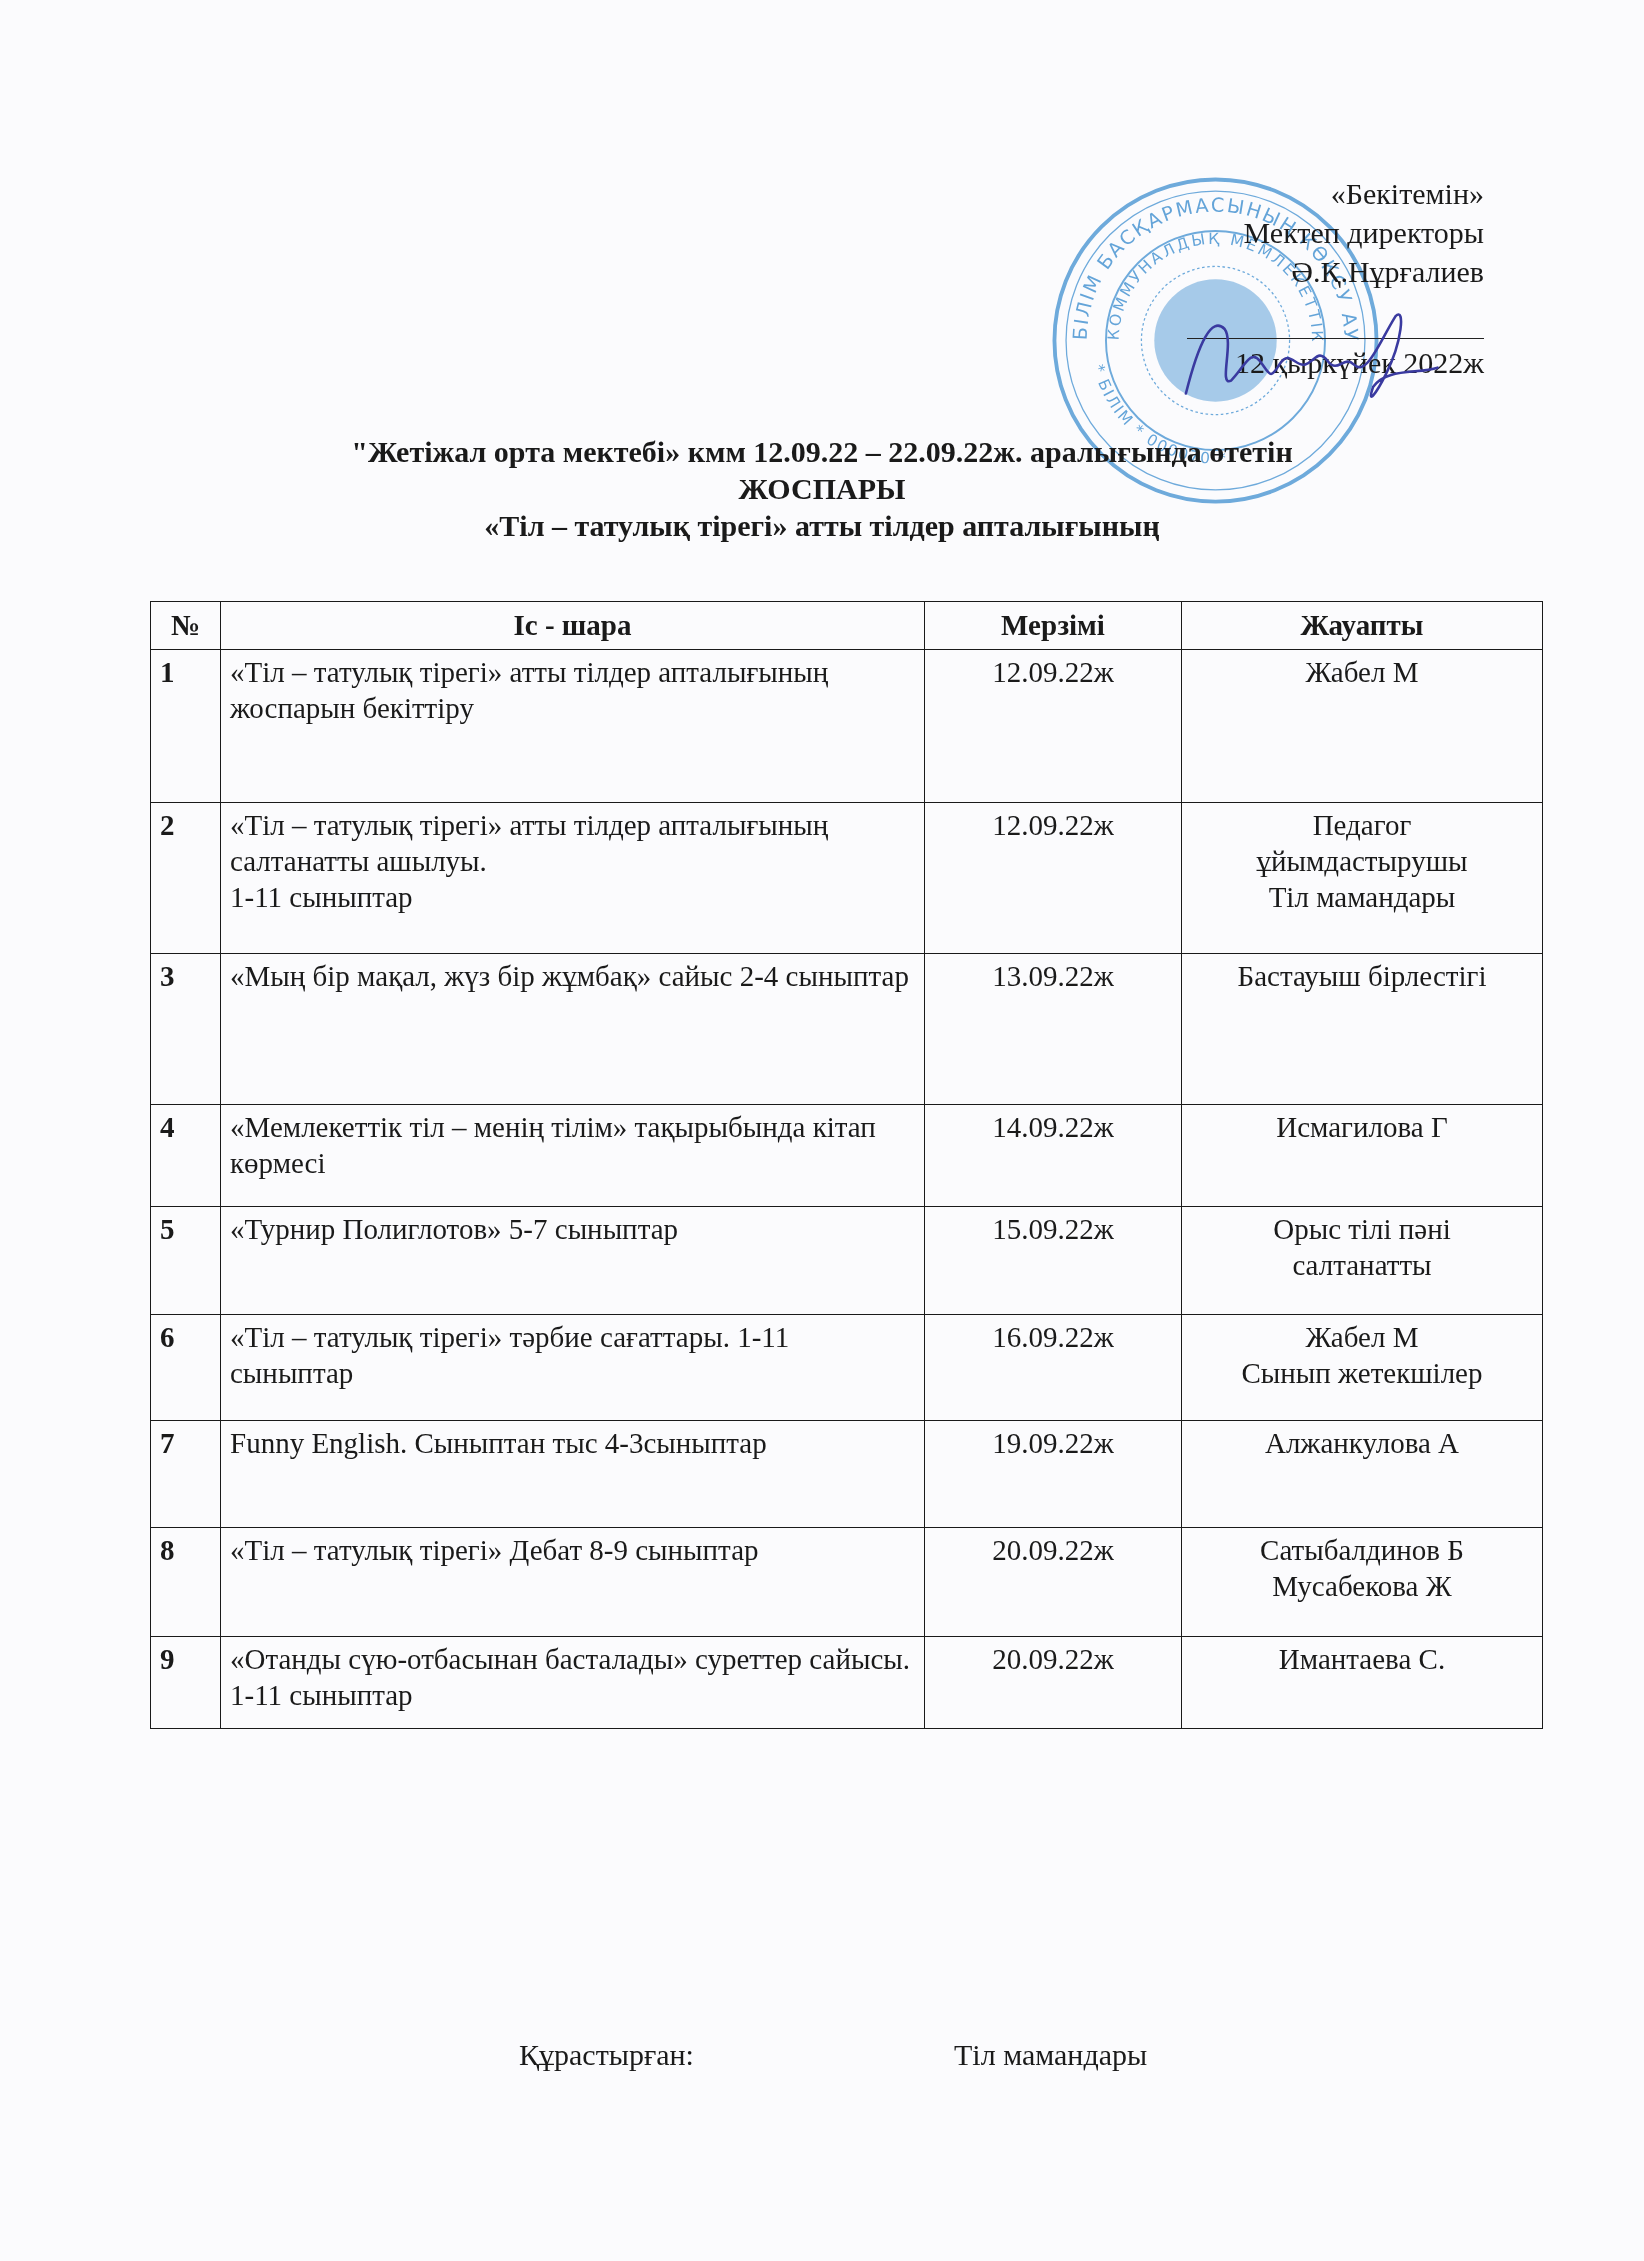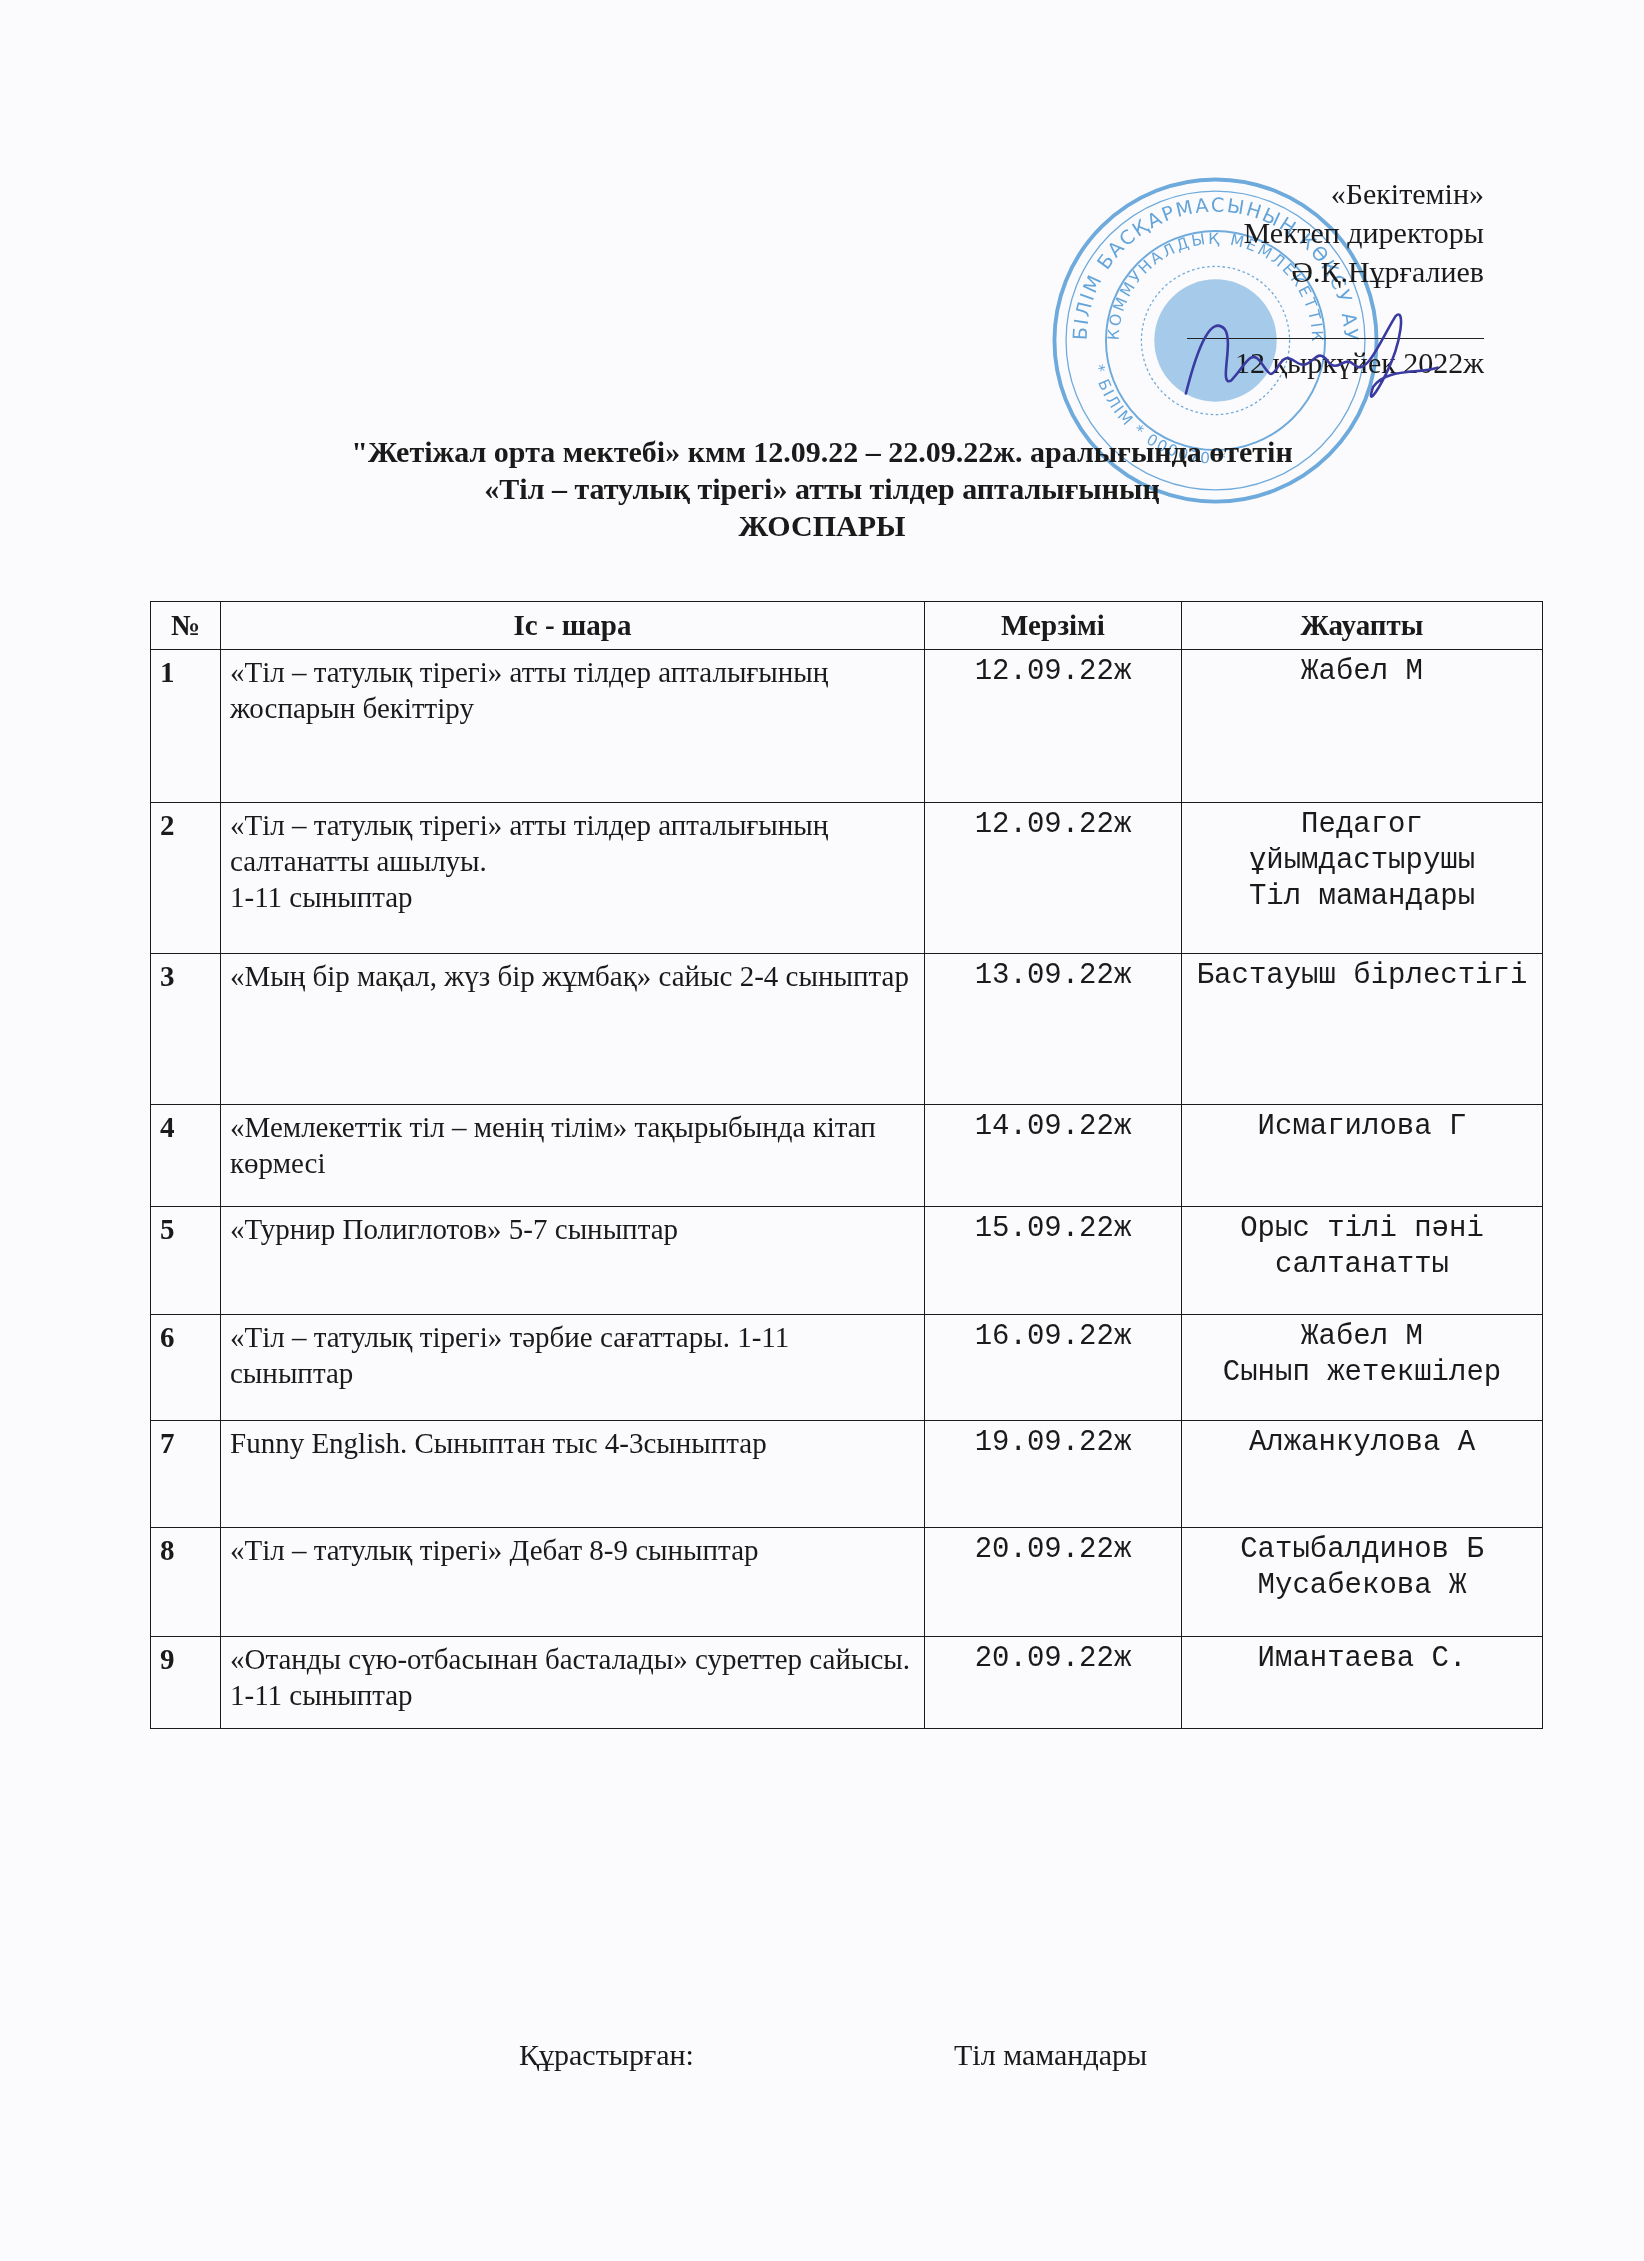--- a/index.html
+++ b/index.html
@@ -16,21 +16,21 @@
   
   .stamp { position:absolute; left:1048px; top:173px; width:335px; height:335px; pointer-events:none; }
   .signature { position:absolute; left:1173px; top:303px; width:271px; height:110px; pointer-events:none; }
   
   .titles { position:absolute; left:0; width:1644px; top:433px; text-align:center; font-weight:bold; font-size:30px; line-height:37px; }
   
   table.plan { position:absolute; left:150px; top:601px; width:1393px; border-collapse:collapse; table-layout:fixed; font-size:29px; line-height:36px; }
   table.plan td, table.plan th { border:1.9px solid #1a1a1a; vertical-align:top; padding:3.9px 9px; }
   table.plan th { font-weight:bold; text-align:center; vertical-align:middle; height:39px; }
   td.num { font-weight:bold; padding-left:6.4px; }
-  td.date, td.resp { text-align:center;font-family:Liberation Mono, monospace; }
+  td.date, td.resp { text-align:center; }
   .b { font-weight:normal; }
   .footer { position:absolute; top:2026px; font-size:30px;margin-top:12px; }
 </style>
 </head>
 <body>
 
 <svg class="stamp" viewBox="0 0 520 520">
   <g fill="none" stroke="#3f8fd0" opacity="0.75">
     <circle cx="260" cy="260" r="250" stroke-width="6"></circle>
     <circle cx="260" cy="260" r="232" stroke-width="2"></circle>
@@ -61,22 +61,22 @@
   <div class="sigline"></div>
   <div class="date">12 қыркүйек 2022ж</div>
 </div>
 
 <svg class="signature" viewBox="0 0 420 170">
   <path d="M20 140 C 40 60, 60 20, 80 40 C 95 60, 70 130, 90 120 C 110 100, 120 70, 135 90 C 150 110, 150 120, 165 95 C 180 70, 190 100, 205 95 C 220 90, 225 70, 240 90 C 255 110, 265 80, 280 95 C 300 115, 320 60, 345 20 C 360 5, 355 60, 330 110 C 315 140, 300 160, 310 130 C 330 100, 380 110, 410 100" fill="none" stroke="#3a3aa0" stroke-width="4" stroke-linecap="round"></path>
 </svg>
 
 <div class="titles">
   <div>"Жетіжал орта мектебі» кмм 12.09.22 – 22.09.22ж. аралығында өтетін</div>
+  <div>ЖОСПАРЫ</div>
   <div>«Тіл – татулық тірегі» атты тілдер апталығының</div>
-  <div>ЖОСПАРЫ</div>
 </div>
 
 <table class="plan">
   <colgroup>
     <col style="width:70px">
     <col style="width:704px">
     <col style="width:257px">
     <col style="width:361px">
   </colgroup>
   <thead>

